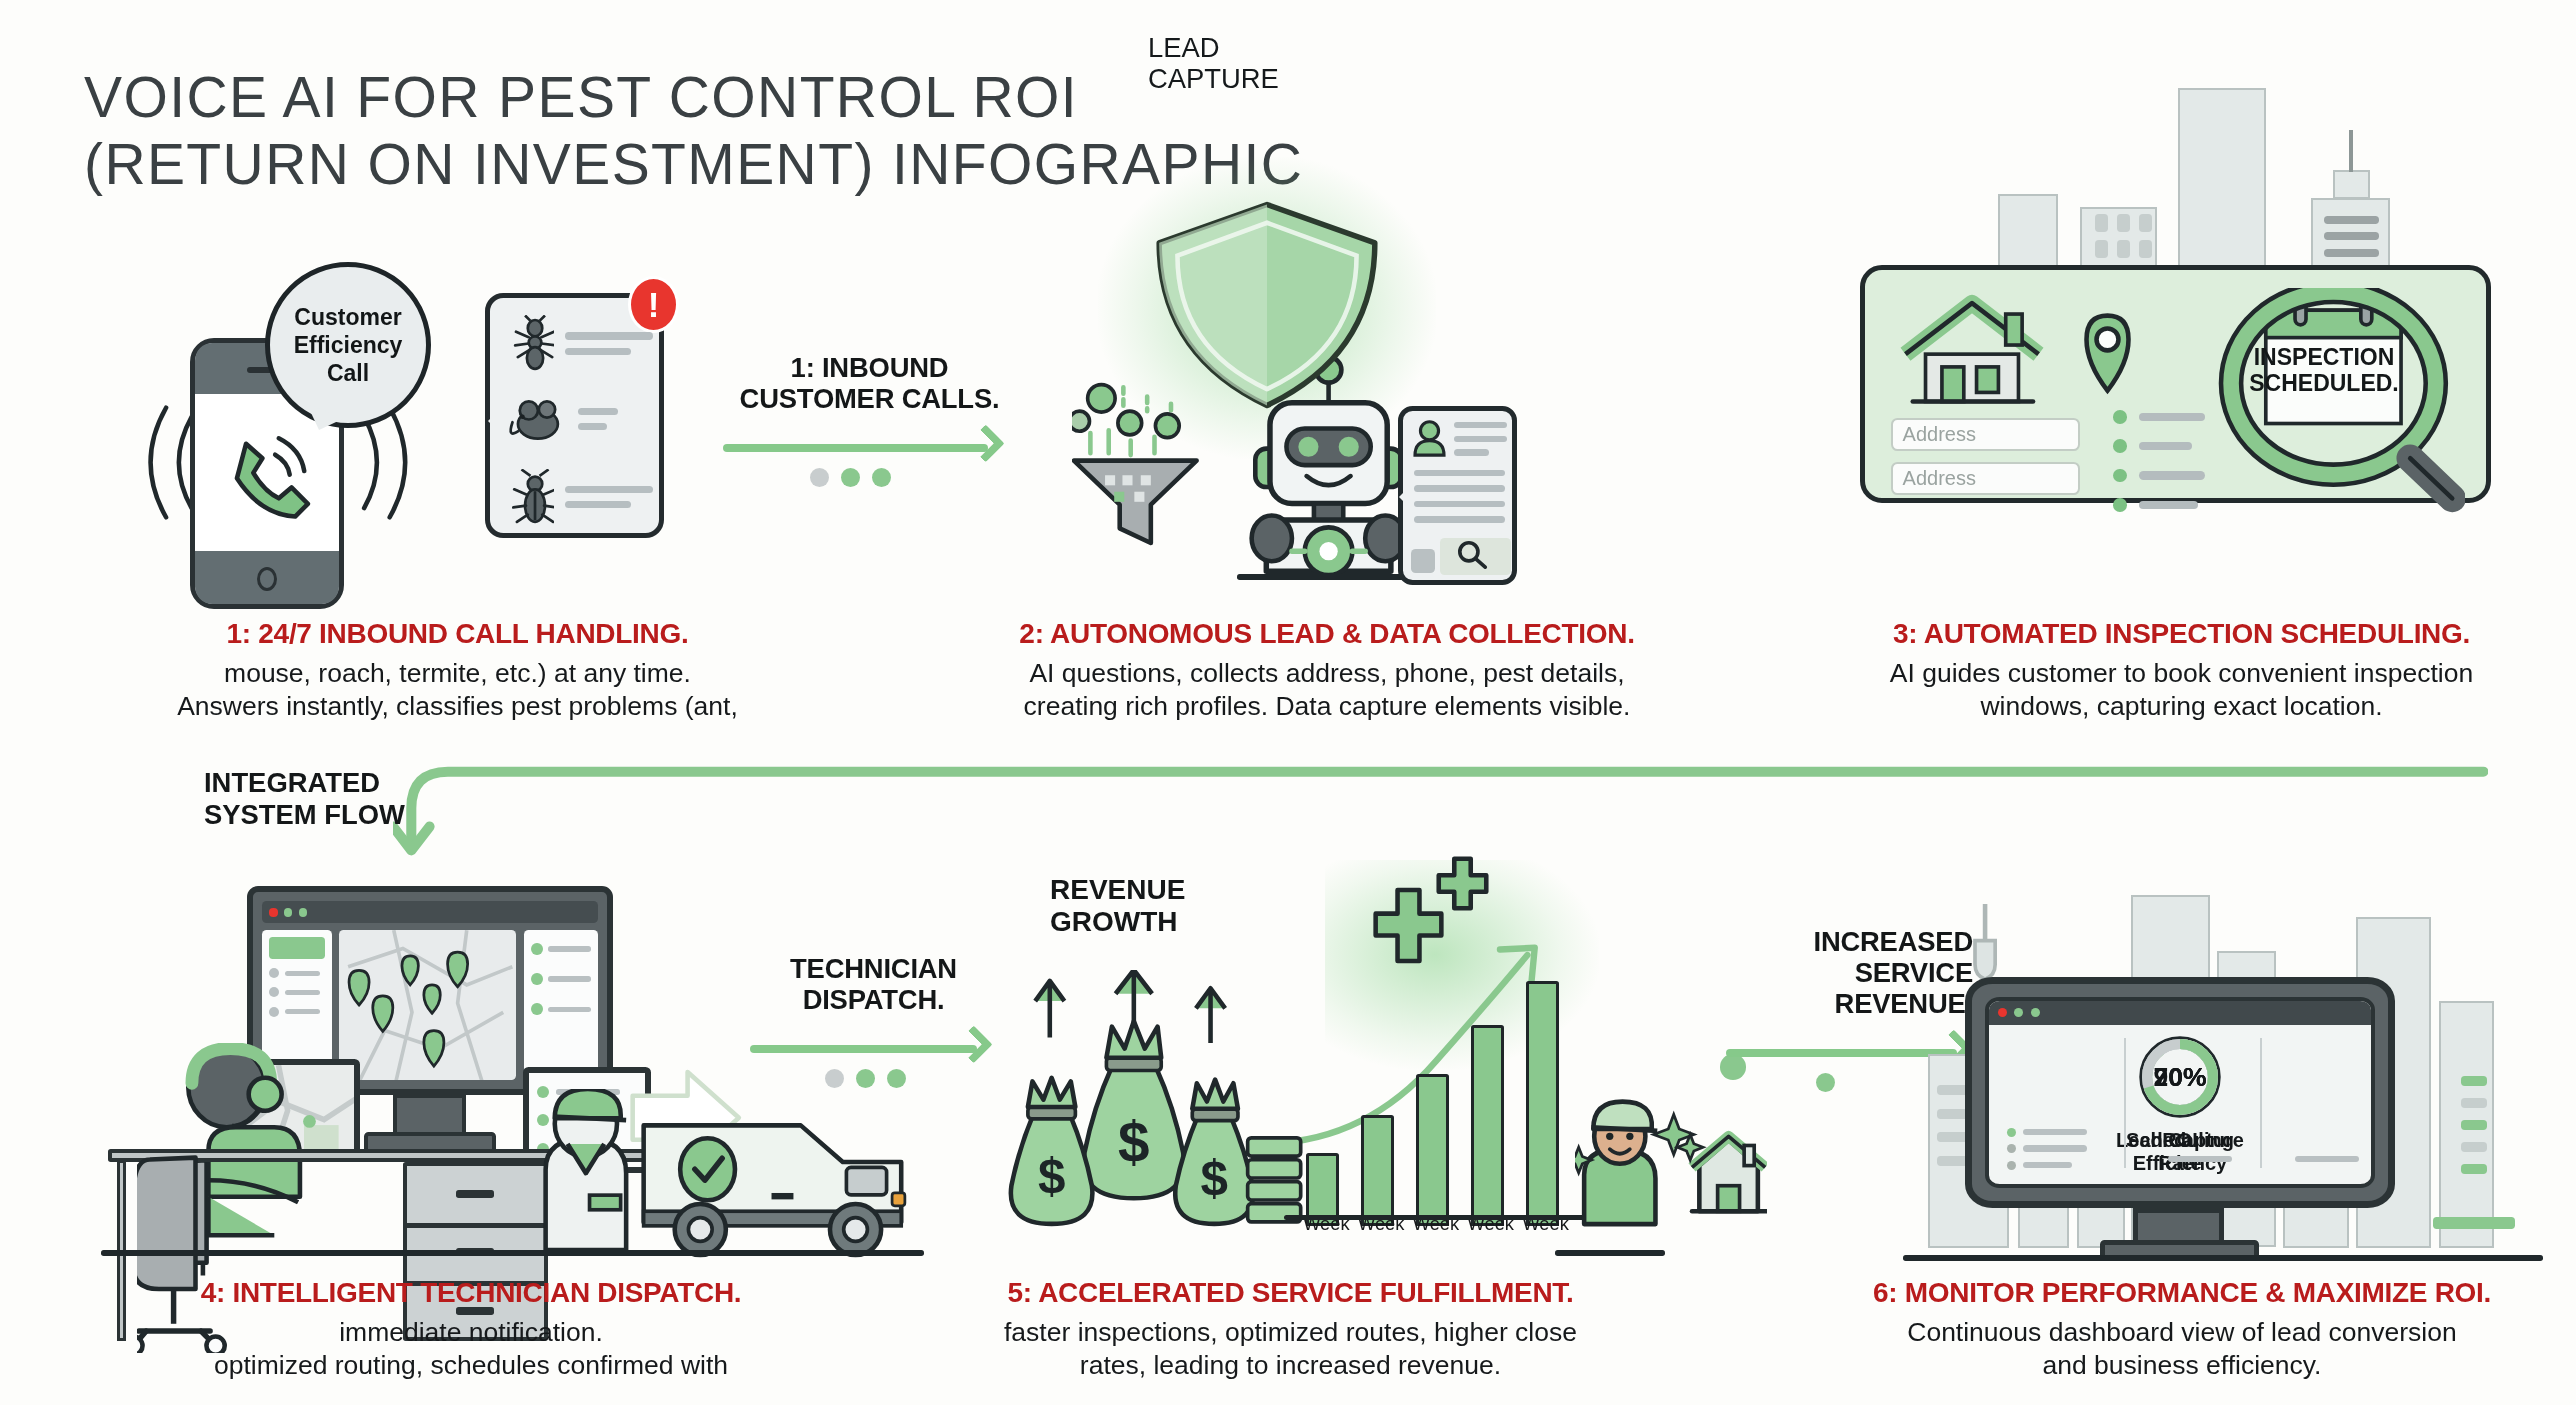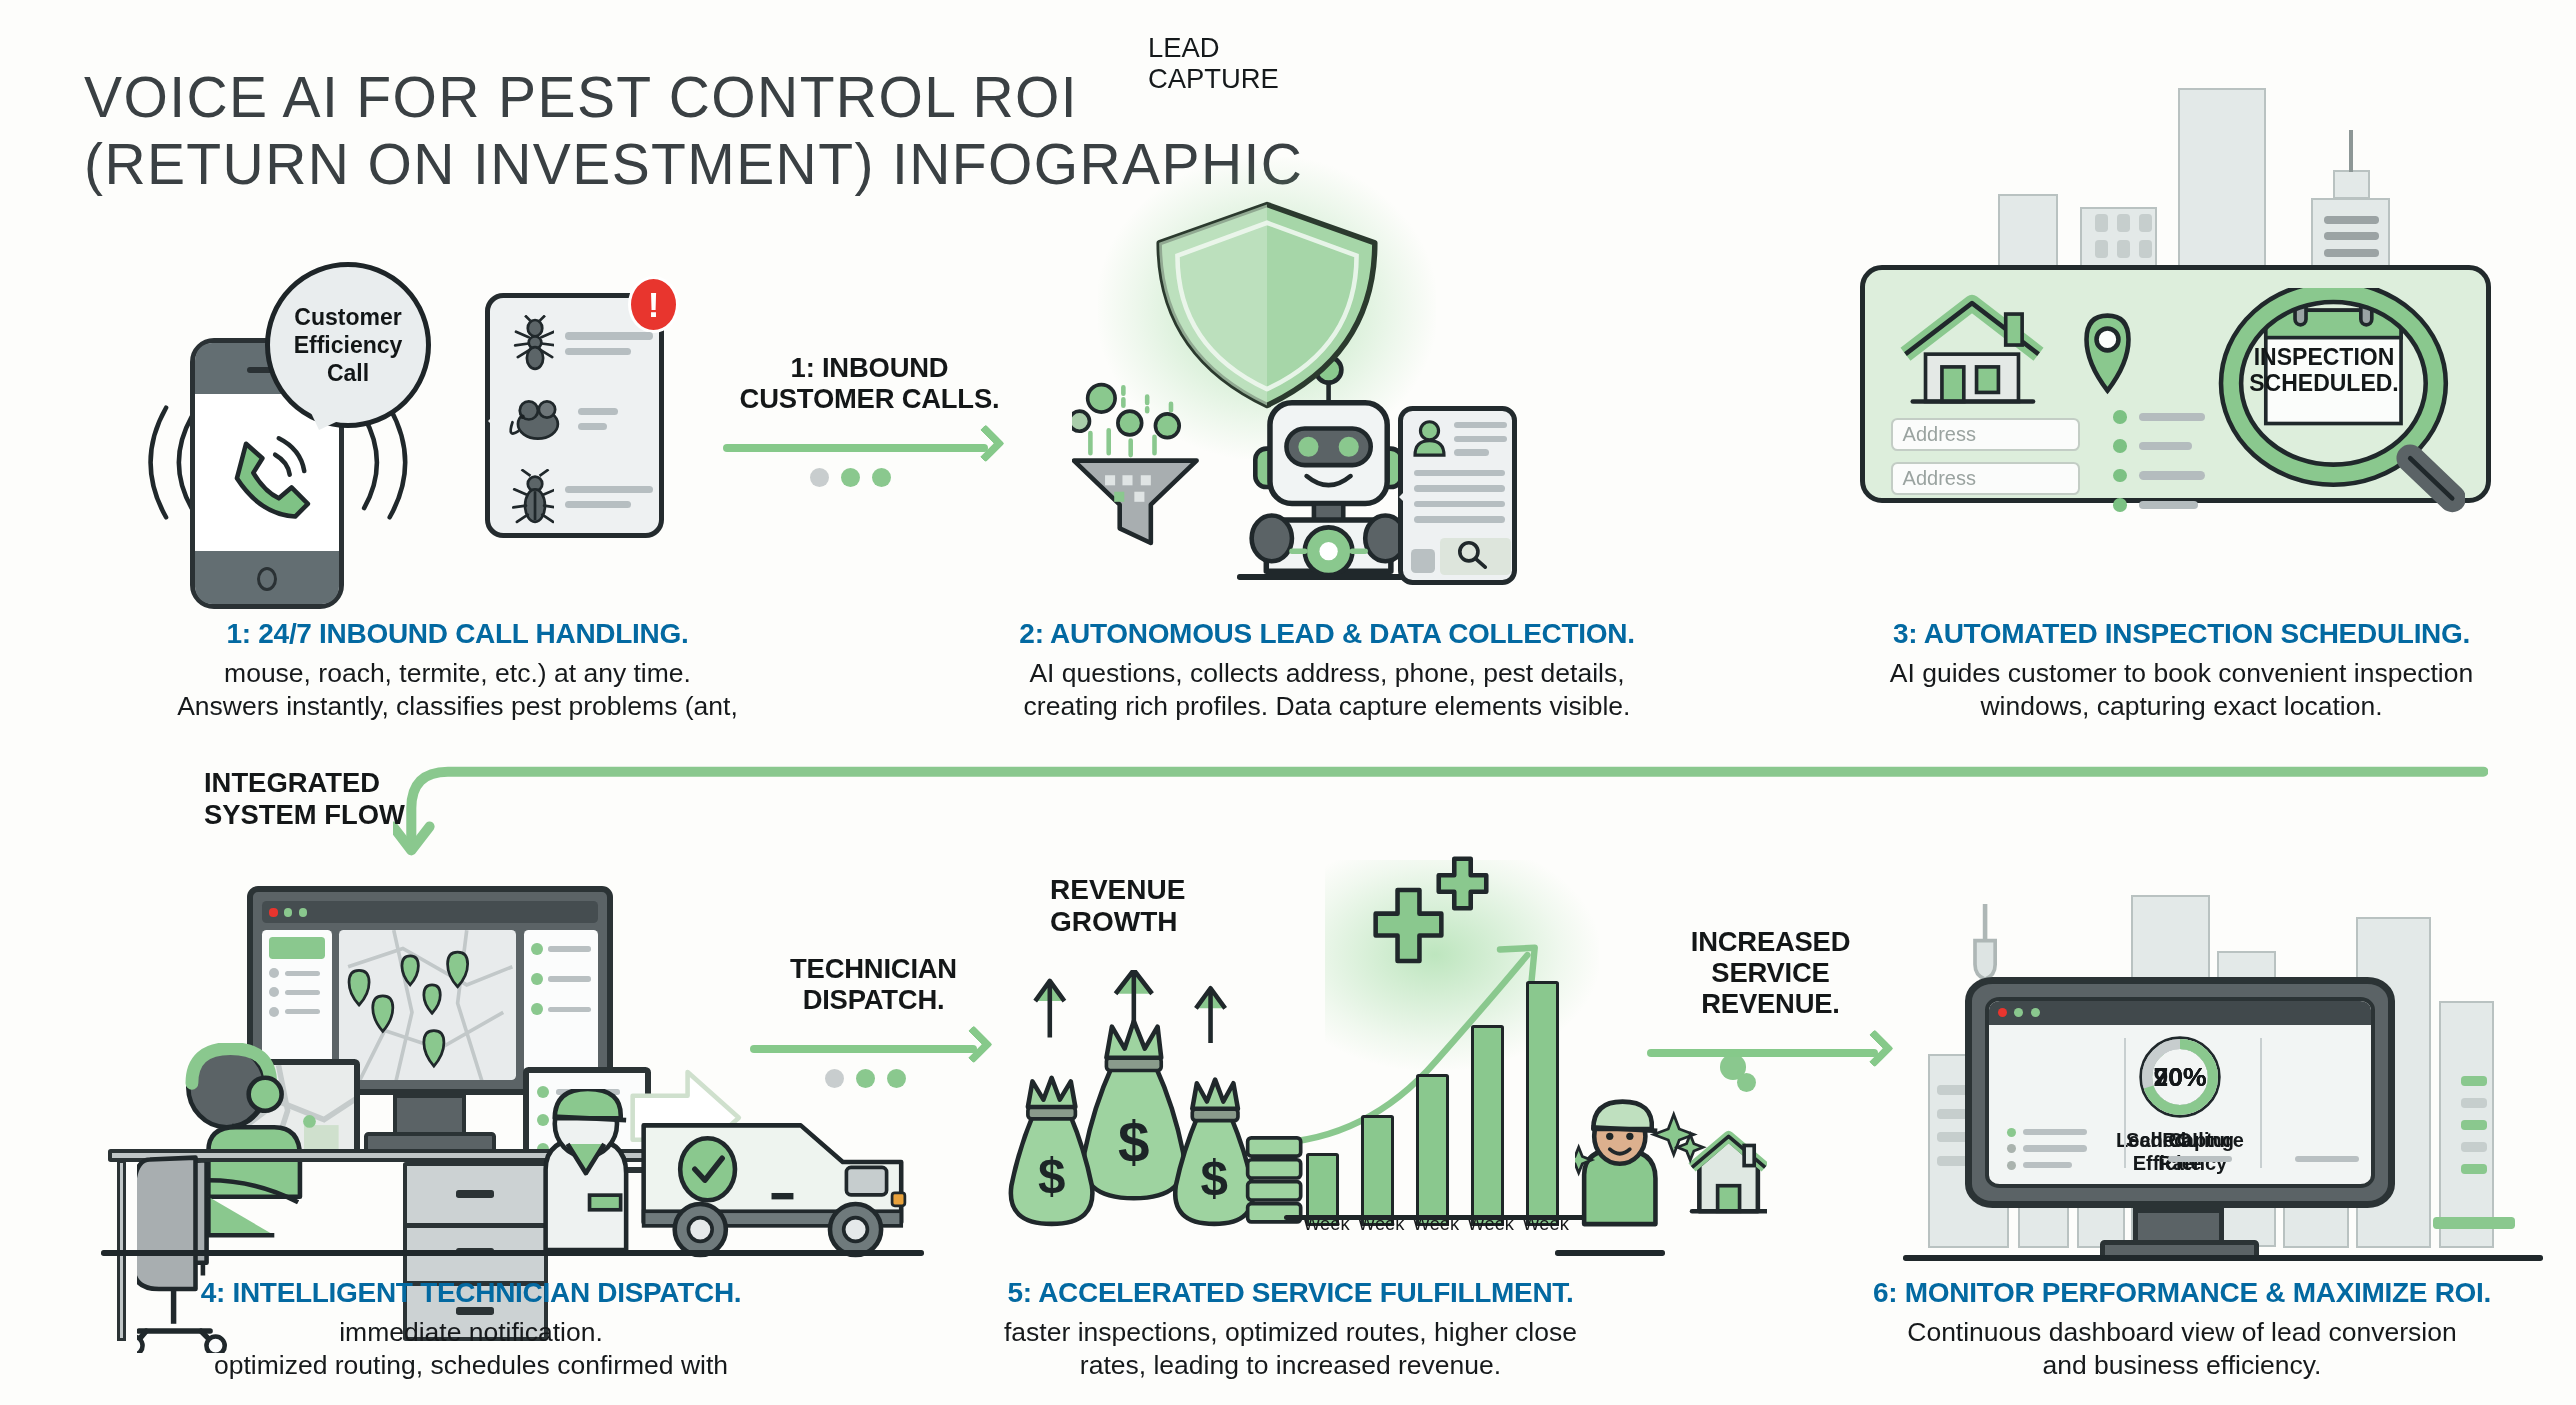--- a/index.html
+++ b/index.html
@@ -16,21 +16,21 @@
     position: absolute; left: 84px; top: 64px;
     font-size: 57px; font-weight: 400; letter-spacing: 1.4px;
     color: #3a4043; line-height: 1.18;
     font-family: "Liberation Sans", sans-serif;
   }
   .title div { white-space: nowrap; }
 
   
   .caption { position: absolute; text-align: center; }
   .cap-title {
-    font-size: 28px; font-weight: bold; color: #0369a1;
+    font-size: 28px; font-weight: bold; color: #b91c1c;
     letter-spacing: -0.3px; line-height: 1.15; white-space: nowrap;
   }
   .cap-body {
     font-size: 26.5px; font-weight: 400; color: #16191b;
     line-height: 1.25; margin-top: 6.4px;
   }
 
   
   .flowlabel { position: absolute; text-align: center; }
   .flowlabel .fl-text {
@@ -676,21 +676,21 @@
     <circle cx="38" cy="46" r="4" fill="#1d2527"></circle>
     <circle cx="60" cy="46" r="4" fill="#1d2527"></circle>
     <path d="M38 60 Q49 70 60 60" fill="none" stroke="#20282b" stroke-width="4" stroke-linecap="round"></path>
     <path d="M108 22 L114 38 L130 44 L114 50 L108 66 L102 50 L86 44 L102 38 Z" fill="#8ac88e" stroke="#20282b" stroke-width="3"></path>
     <path d="M126 44 L130 54 L140 58 L130 62 L126 72 L122 62 L112 58 L122 54 Z" fill="#8ac88e" stroke="#20282b" stroke-width="3"></path>
     <path d="M4 58 L8 68 L18 72 L8 76 L4 86 L0 76 L-10 72 L0 68 Z" fill="#8ac88e" stroke="#20282b" stroke-width="3"></path>
   </svg>
   <div style="position:absolute;left:1555px;top:1250px;width:110px;height:5.5px;background:#20282b;border-radius:2.7px;"></div>
   <div style="position:absolute;left:1720px;top:1054px;width:25.6px;height:25.6px;border-radius:50%;background:#8ac88e;"></div>
 
-  <div class="flowlabel" style="left:1647px; top:926px; width:247px;">
+  <div class="flowlabel" style="left:1726px; top:926px; width:247px;text-align:right;">
     <div class="fl-text">INCREASED</div>
     <div class="fl-text">SERVICE</div>
     <div class="fl-text">REVENUE.</div>
     <div class="arrow-row">
       <div class="arrow-line" style="width:231px;"></div>
       <div class="arrow-head" style="left:214px;"></div>
       <div class="dots" style="left:90px; top:44px;">
         <span style="background:#8ac88e"></span>
       </div>
     </div>

